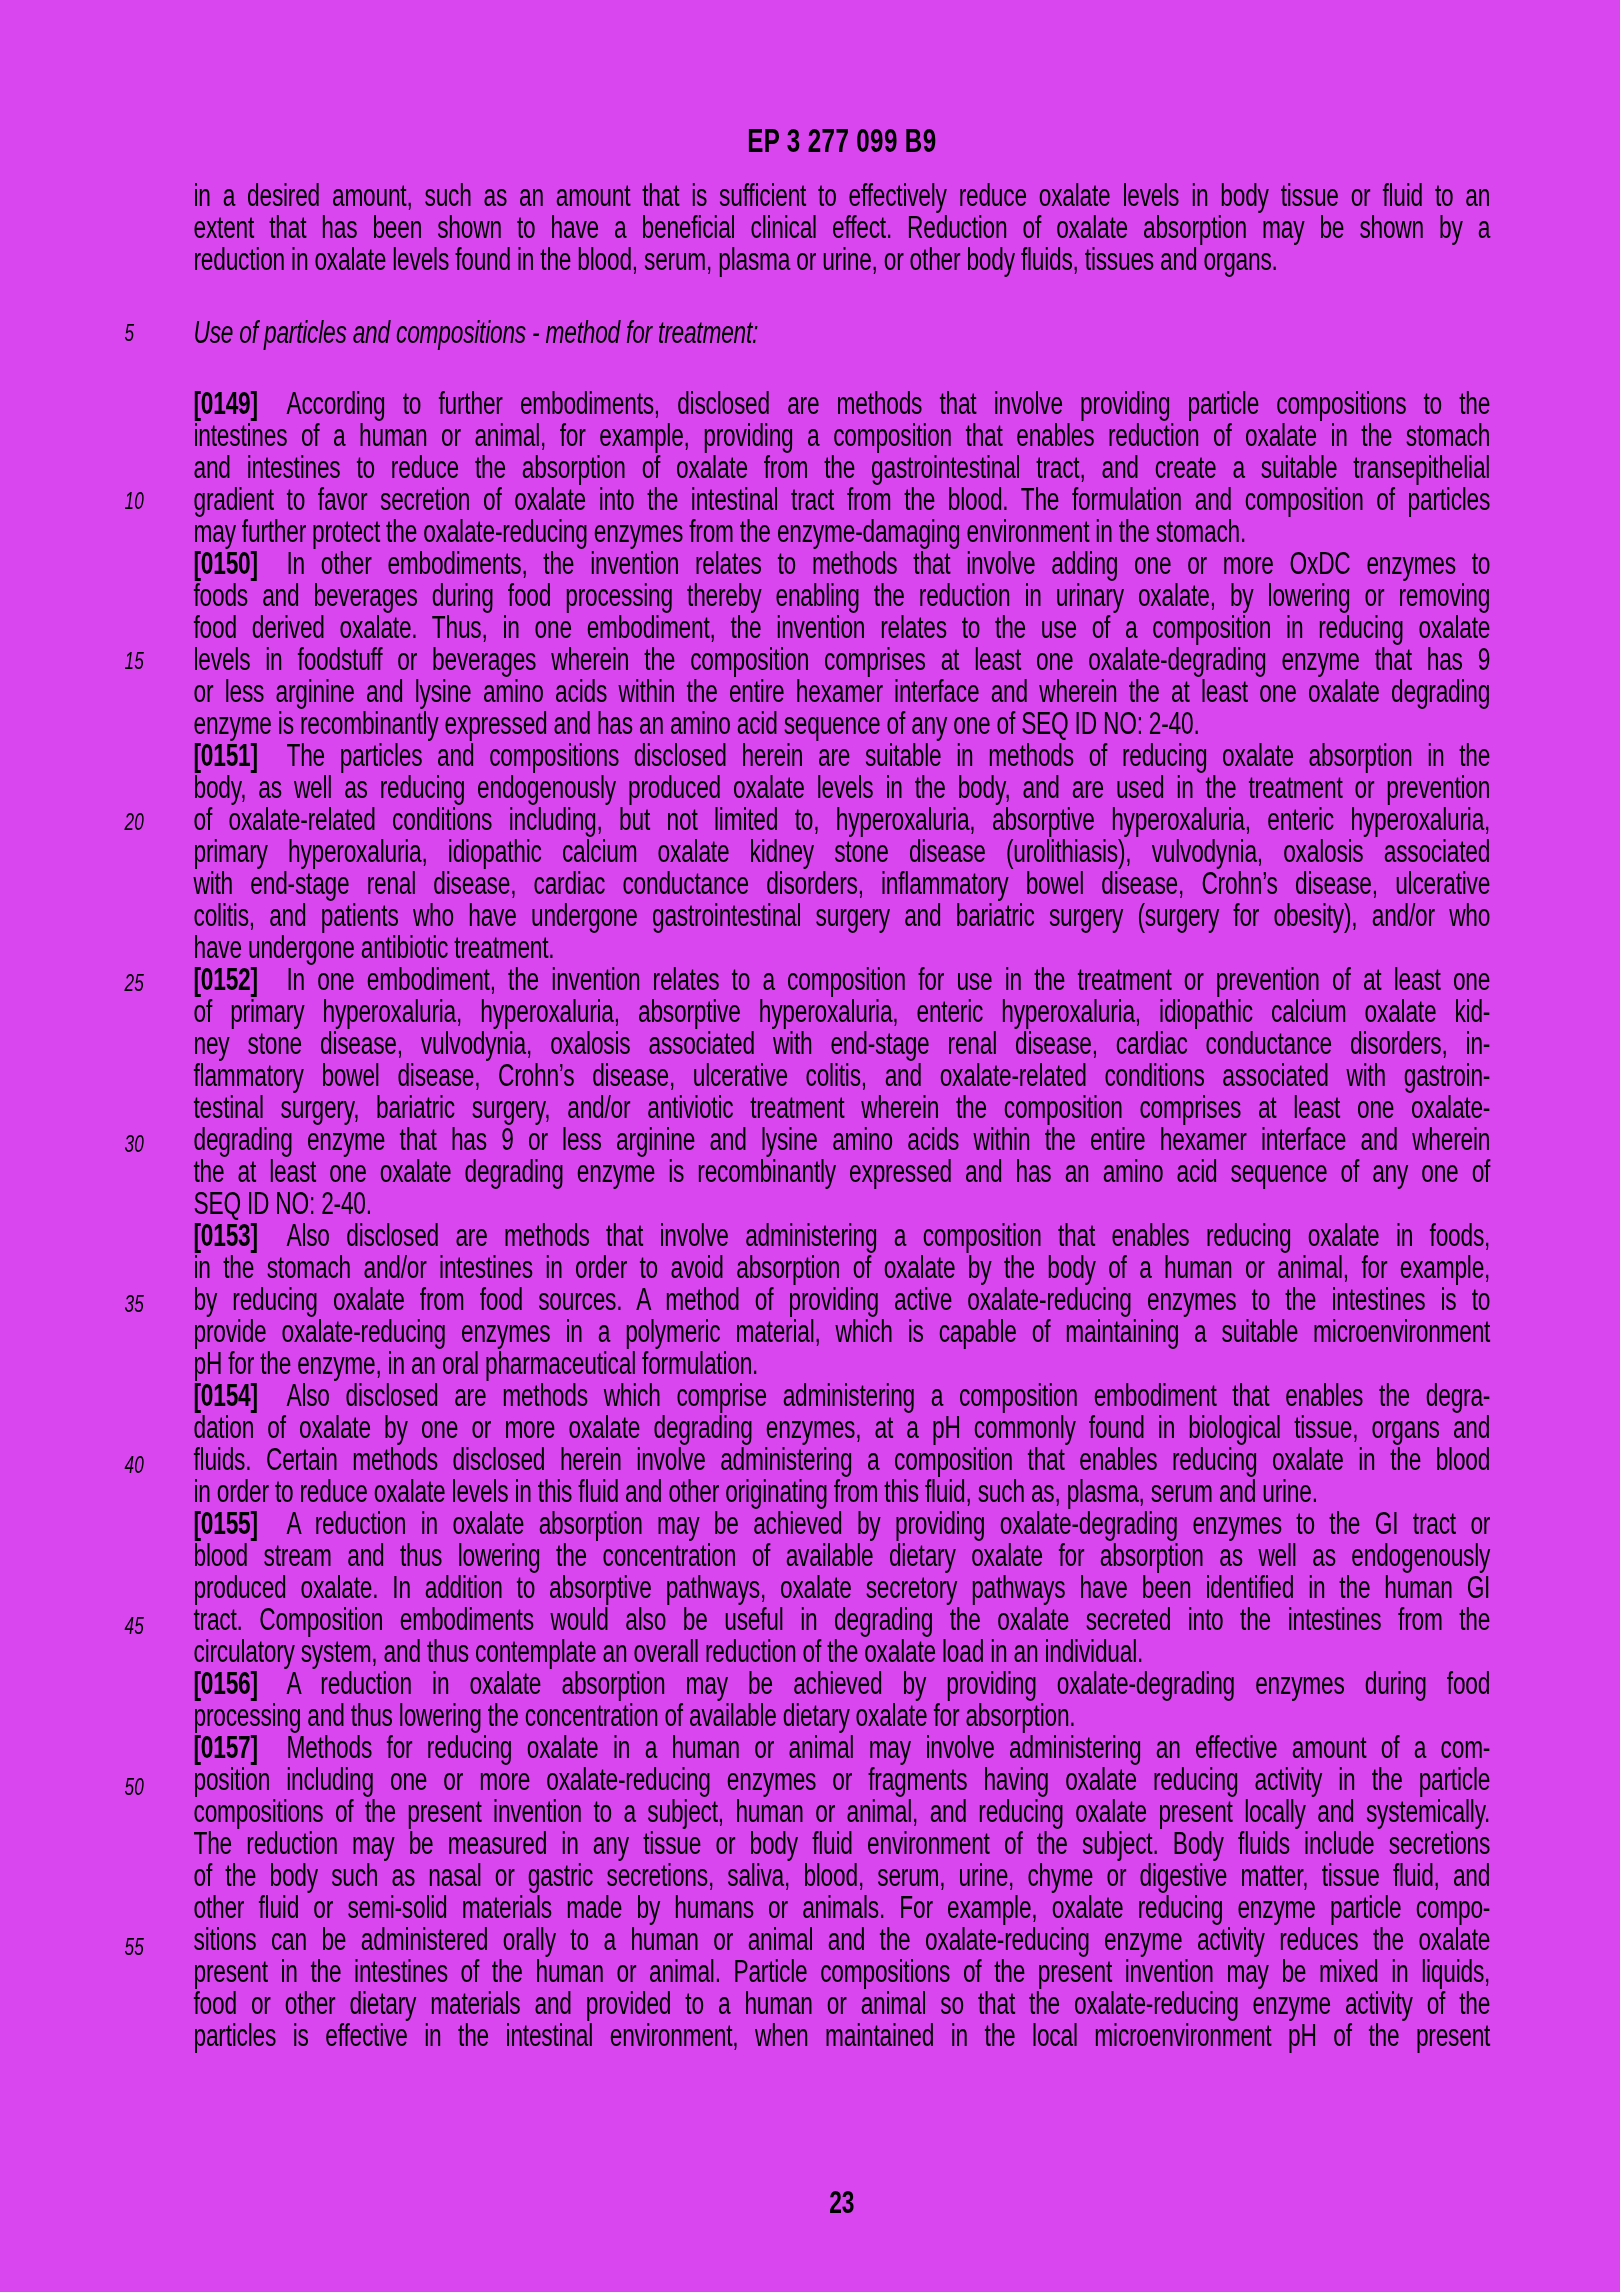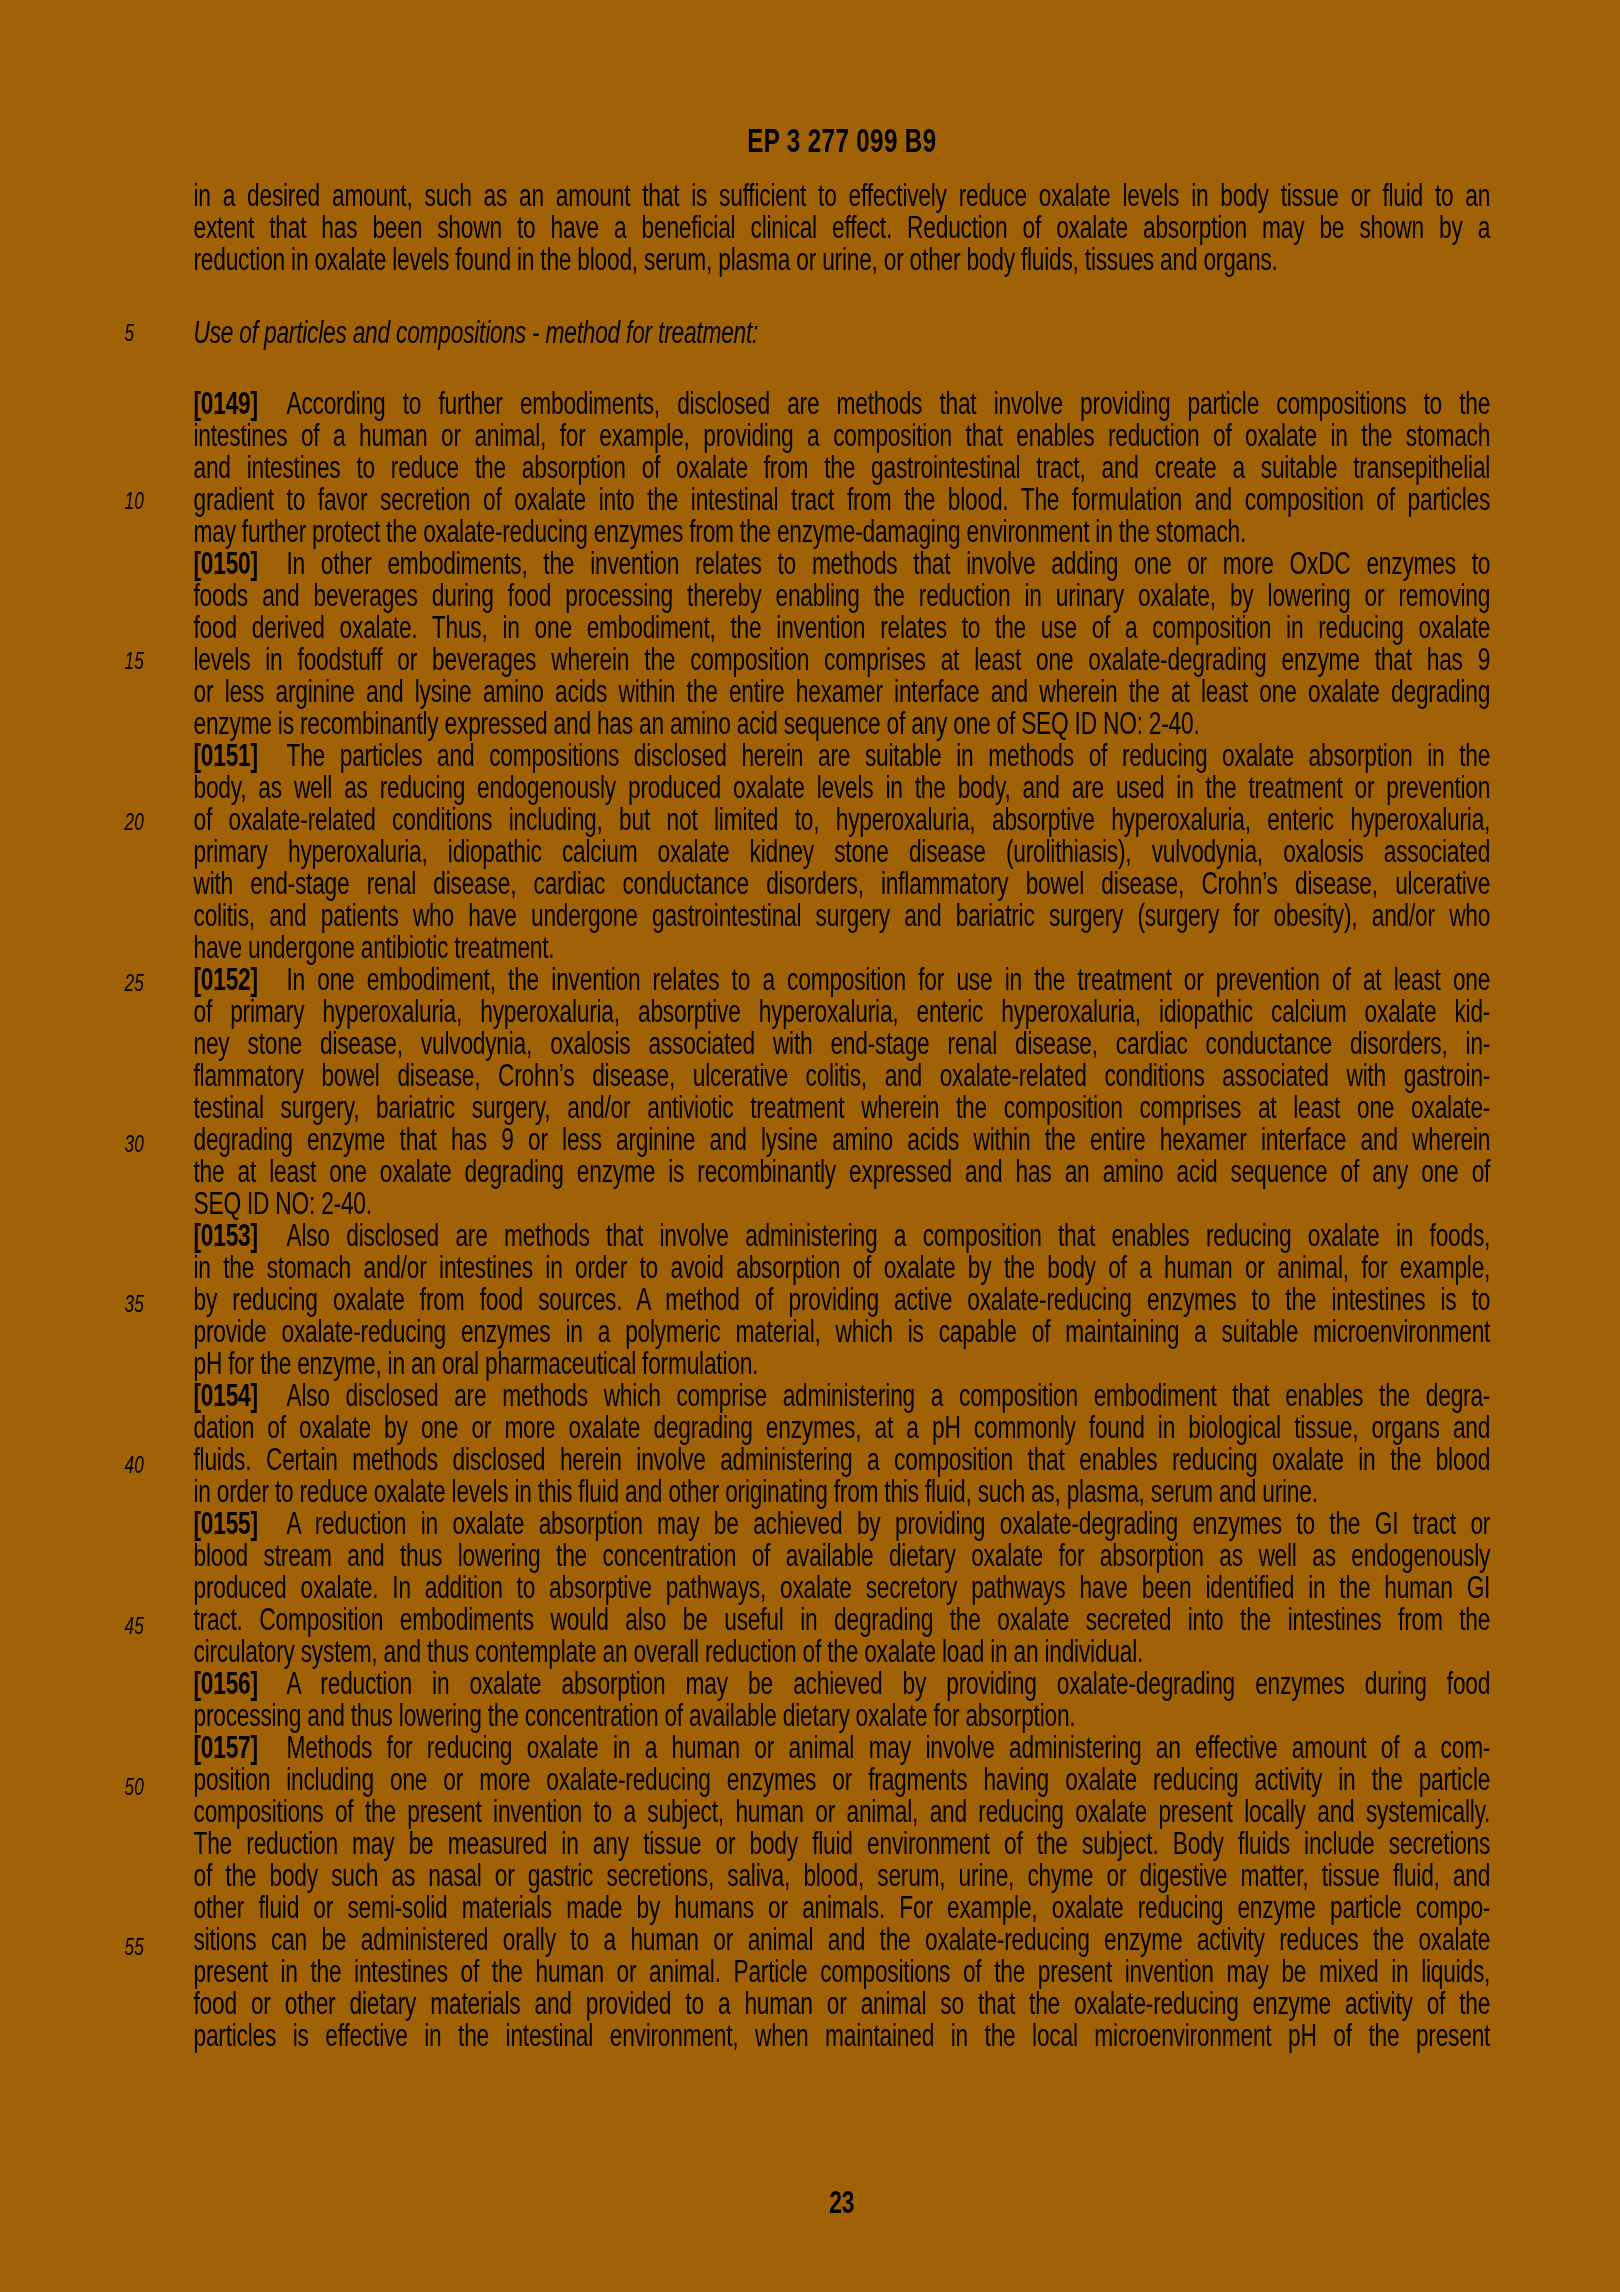--- a/index.html
+++ b/index.html
@@ -1,20 +1,20 @@
 <!DOCTYPE html>
 <html><head>
 <meta charset="utf-8">
 <style>
   html, body { margin: 0; padding: 0; background: #808080; }
   .page {
     position: relative;
     width: 1620px;
     height: 2293px;
-    background: #a16207;
+    background: #d946ef;
     overflow: hidden;
     font-family: "Liberation Sans", "DejaVu Sans", sans-serif;
     color: #000000;
   }
   
   .scaler {
     position: absolute;
     top: 0; left: 0;
     width: 2210px;
     height: 2293px;

